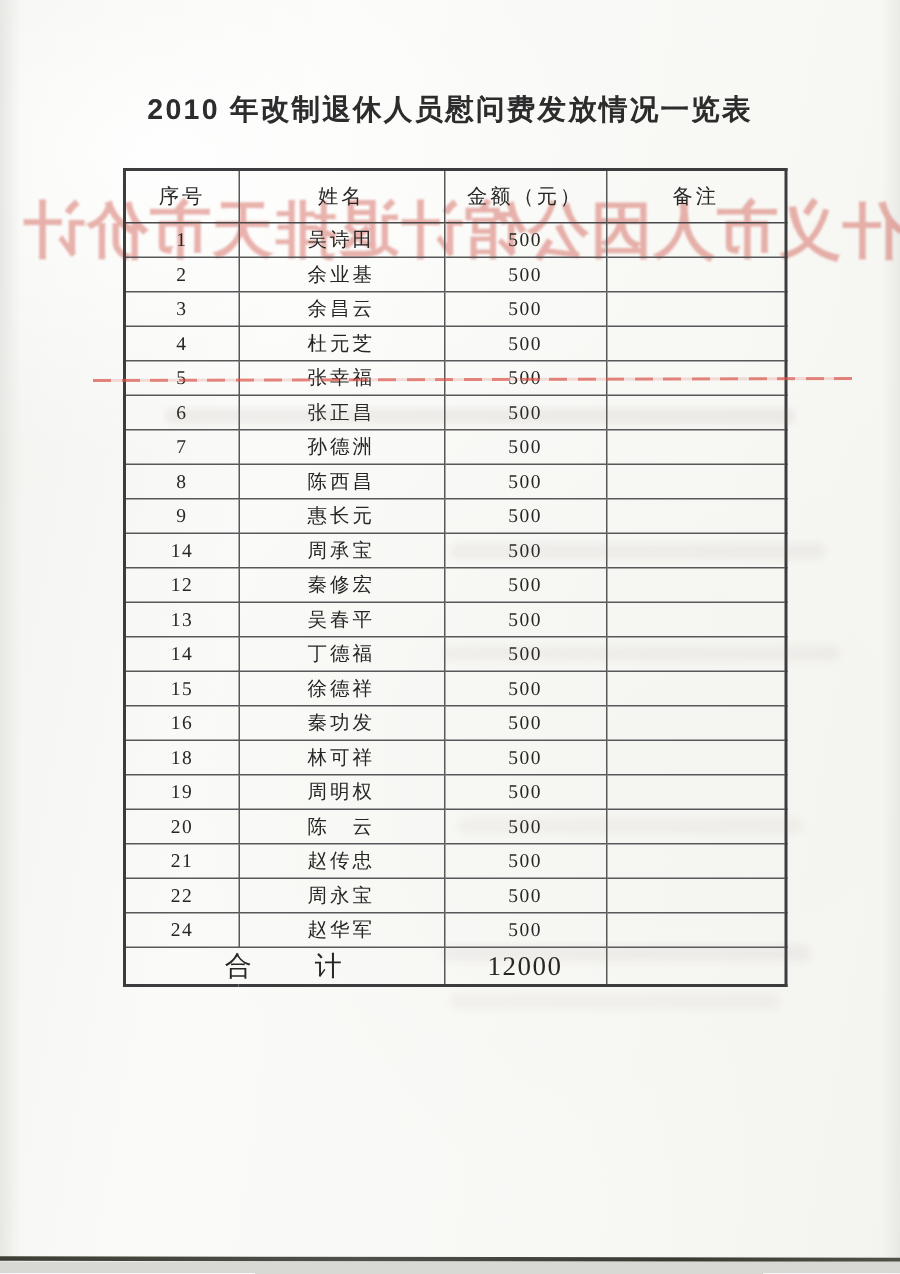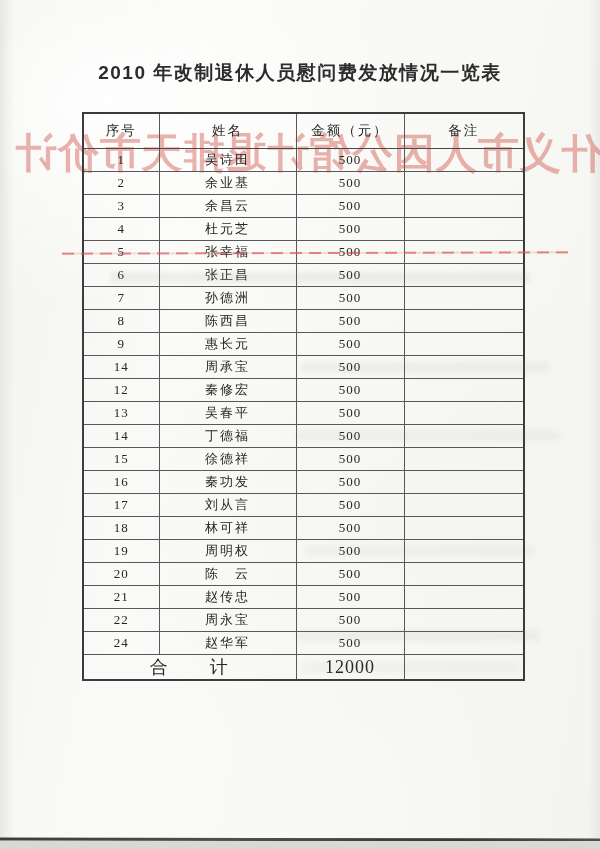--- a/index.html
+++ b/index.html
@@ -225,26 +225,20 @@
     <td class="c-amount">500</td>
     <td class="c-note"></td>
   </tr>
         <tr>
     <td class="c-no">16</td>
     <td class="c-name">秦功发</td>
     <td class="c-amount">500</td>
     <td class="c-note"></td>
   </tr>
         <tr>
-    <td class="c-no">17</td>
-    <td class="c-name">刘从言</td>
-    <td class="c-amount">500</td>
-    <td class="c-note"></td>
-  </tr>
-        <tr>
     <td class="c-no">18</td>
     <td class="c-name">林可祥</td>
     <td class="c-amount">500</td>
     <td class="c-note"></td>
   </tr>
         <tr>
     <td class="c-no">19</td>
     <td class="c-name">周明权</td>
     <td class="c-amount">500</td>
     <td class="c-note"></td>

